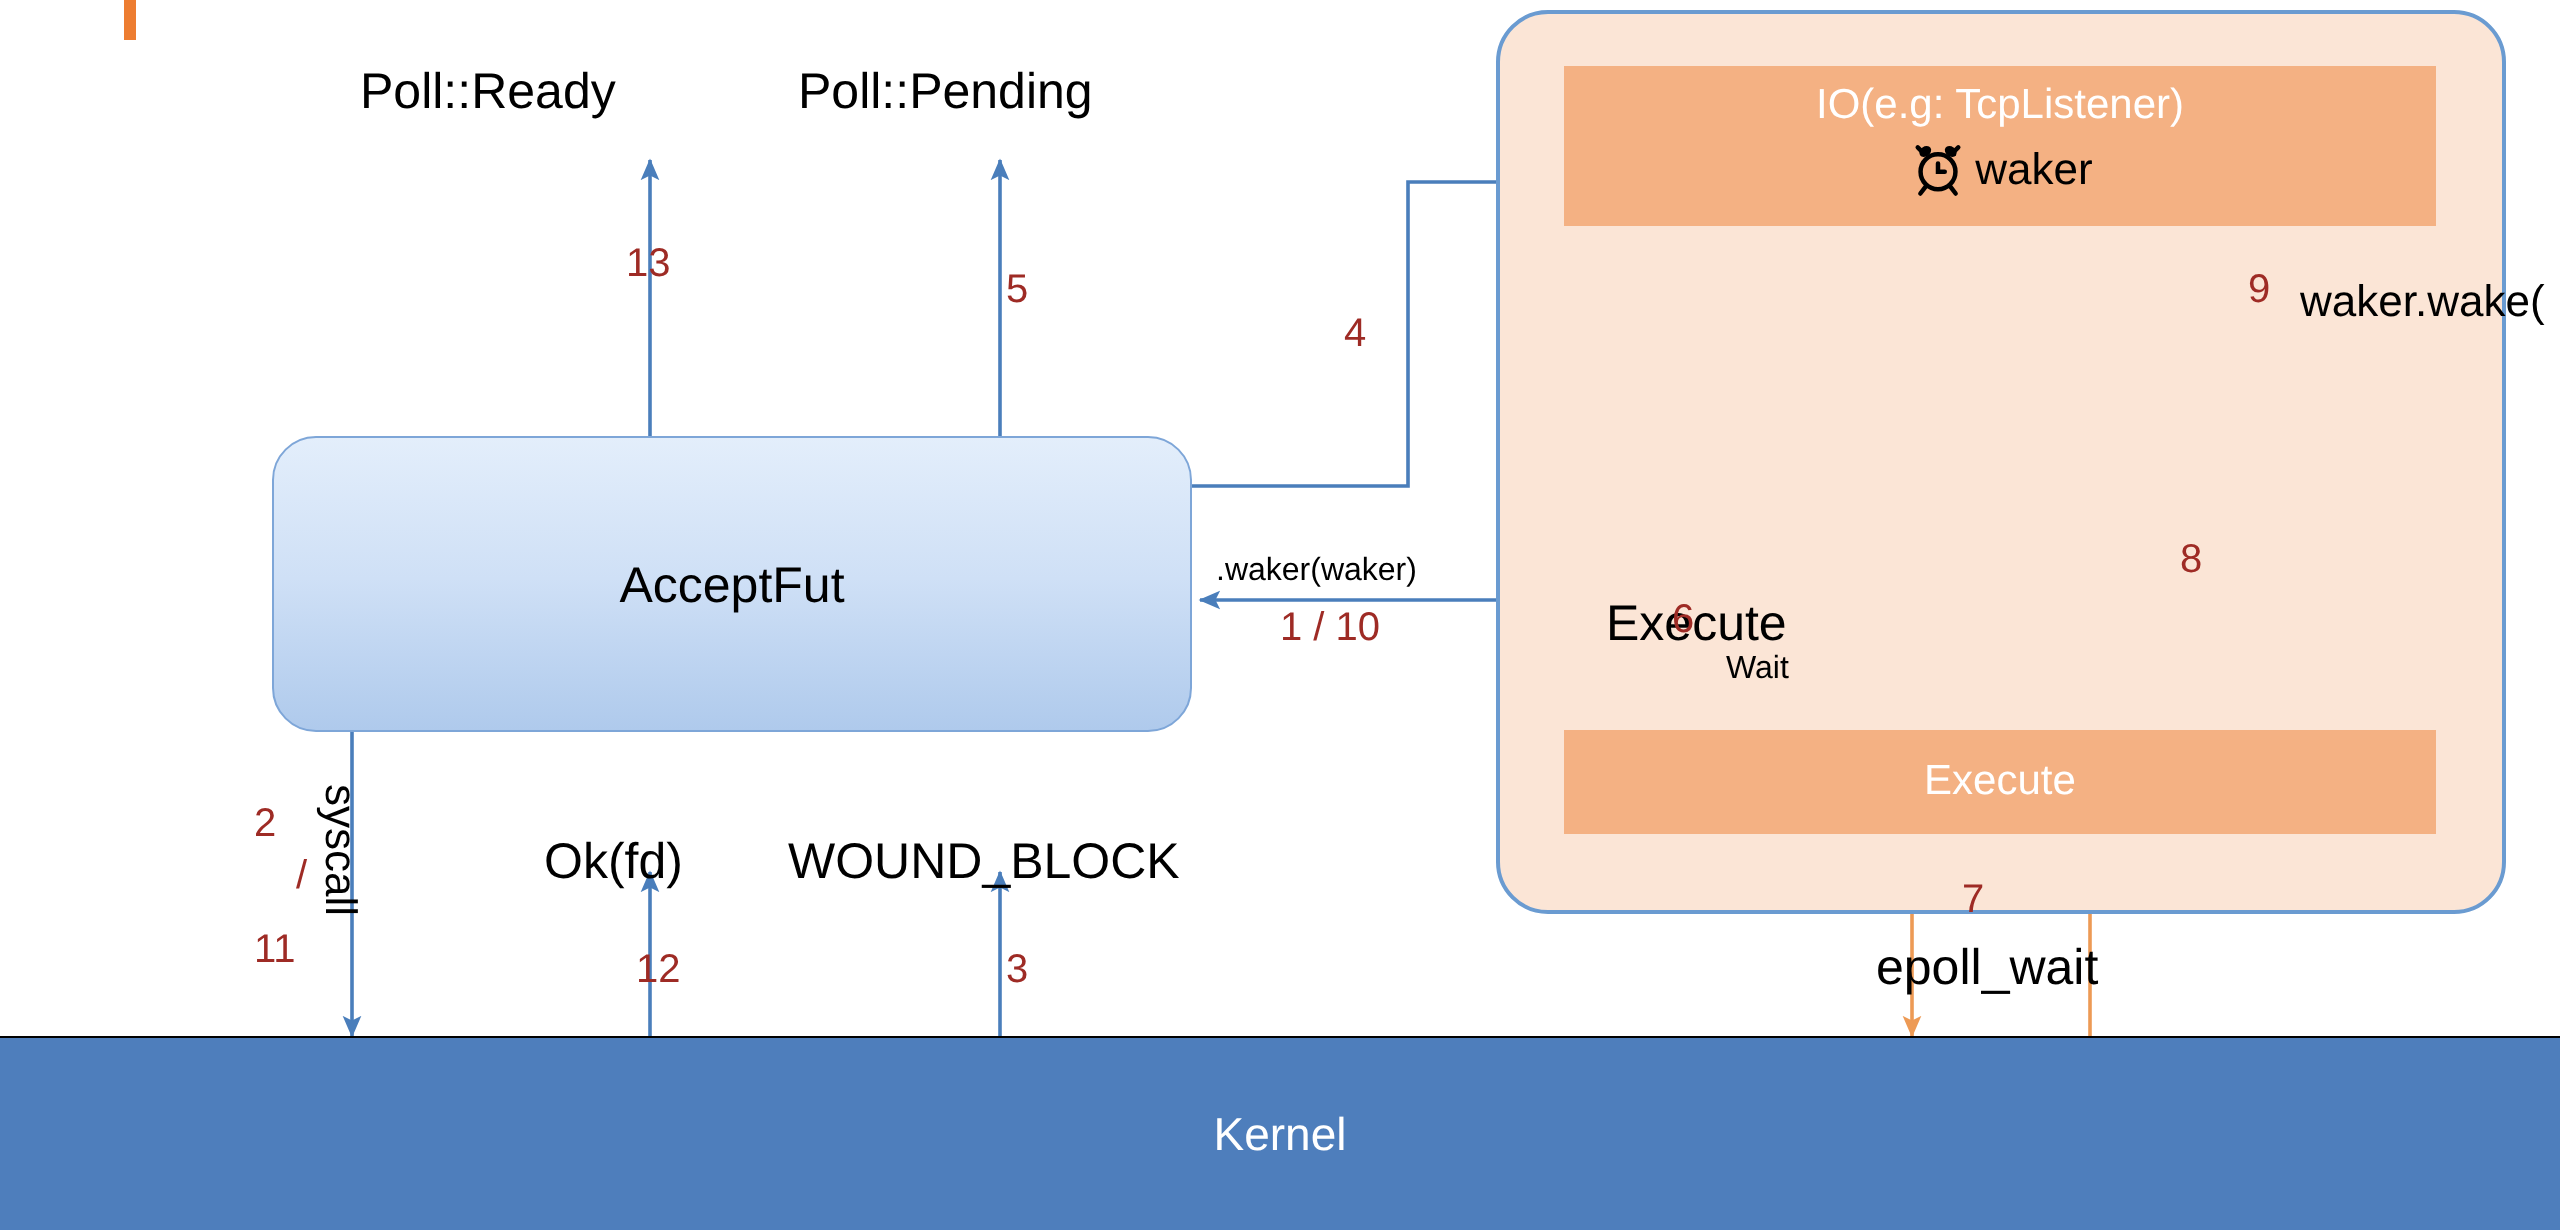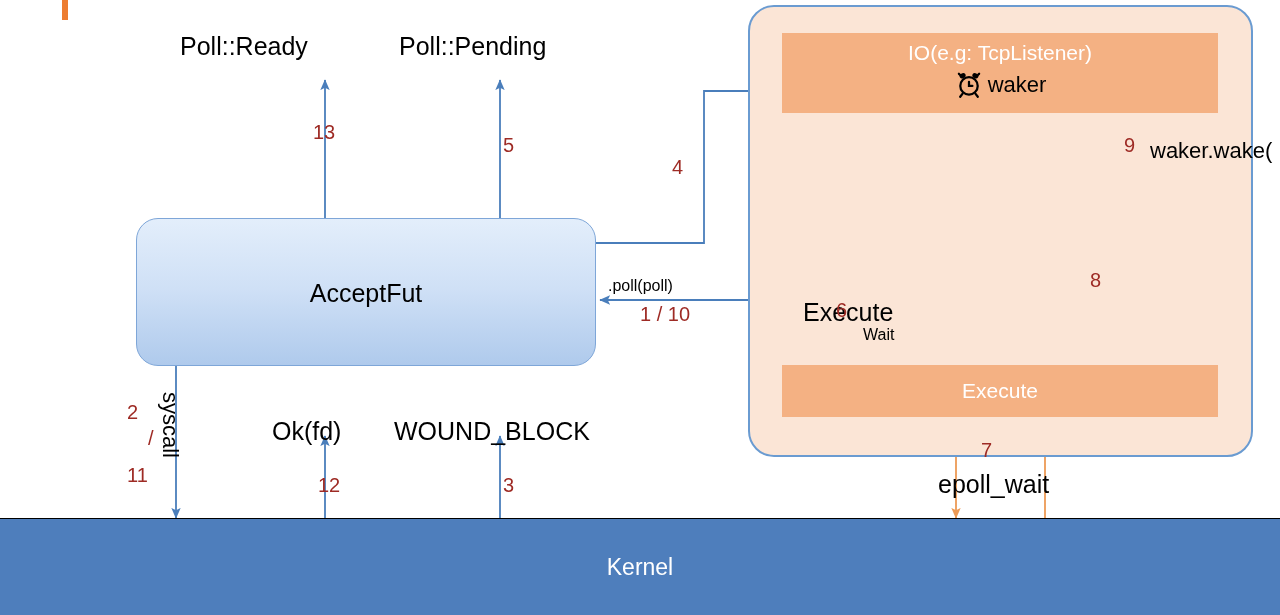--- a/index.html
+++ b/index.html
@@ -230,21 +230,21 @@
   <div class="lbl lbl-big" style="left:180px; top:34px;">Poll::Ready</div>
 
   <div class="lbl lbl-big" style="left:399px; top:34px;">Poll::Pending</div>
 
   <div class="lbl lbl-big" style="left:272px; top:419px;">Ok(fd)</div>
 
   <div class="lbl lbl-big" style="left:394px; top:419px;">WOUND_BLOCK</div>
 
   <div class="syscall-label">syscall</div>
 
-  <div class="lbl lbl-small" style="left:608px; top:278px;">.poll(poll)</div>
+  <div class="lbl lbl-small" style="left:608px; top:278px;">.waker(waker)</div>
 
   <div class="lbl lbl-big" style="left:803px; top:300px;">Execute</div>
 
   <div class="lbl lbl-small" style="left:863px; top:327px;">Wait</div>
 
   <div class="lbl lbl-big" style="left:938px; top:472px;">epoll_wait</div>
 
   <div class="lbl lbl-mid" style="left:1150px; top:140px;">waker.wake(</div>
 
   <div class="num" style="left:313px; top:122px;">13</div>

